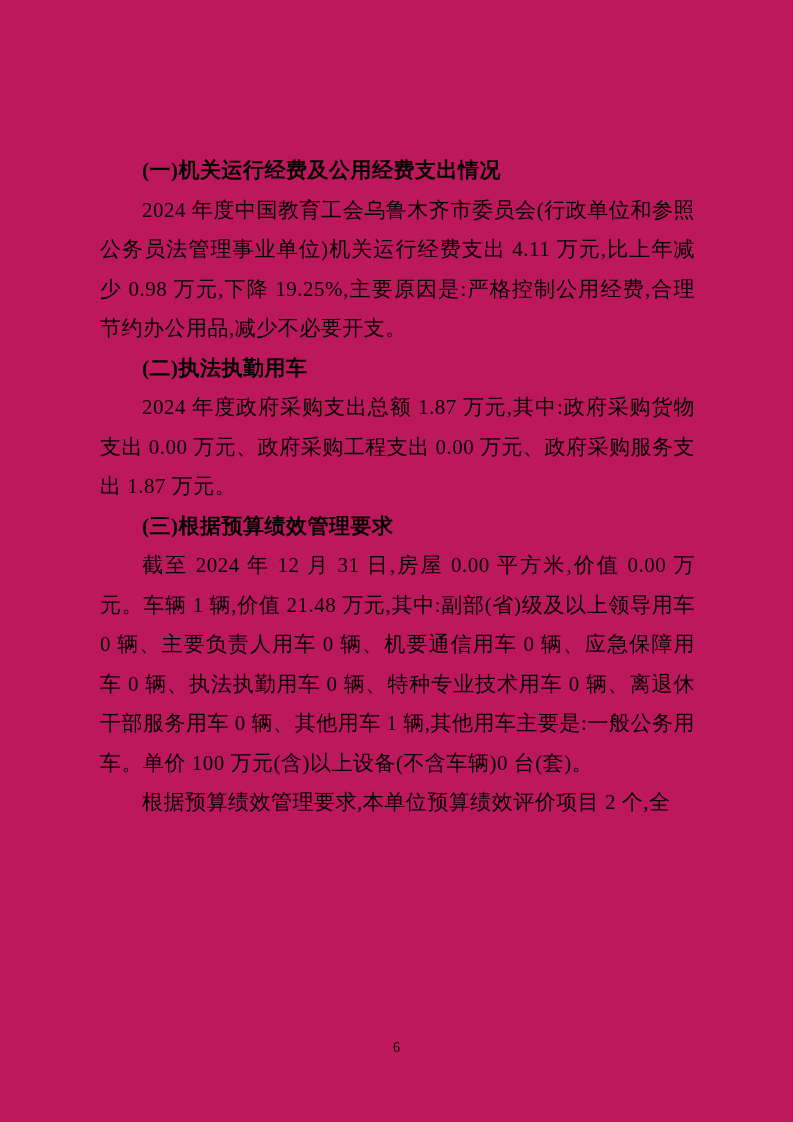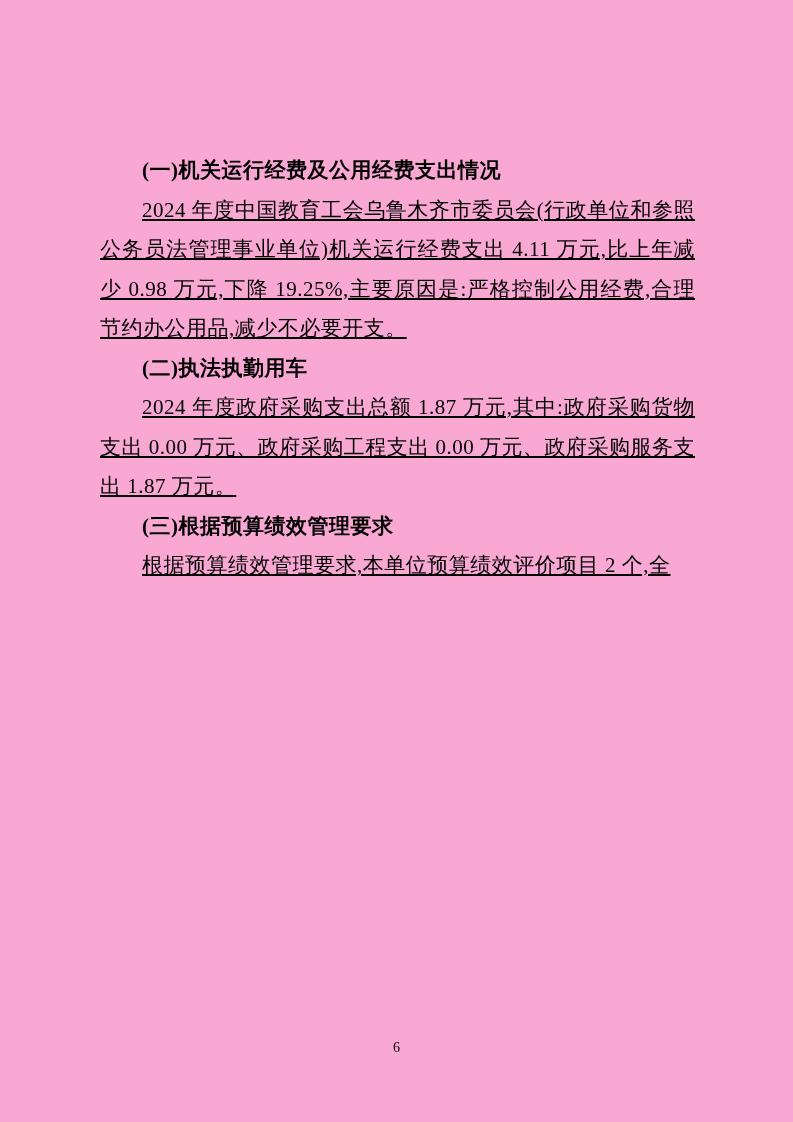--- a/index.html
+++ b/index.html
@@ -4,21 +4,21 @@
 <style>
   html, body {
     margin: 0;
     padding: 0;
     background: #ffffff;
   }
   .page {
     position: relative;
     width: 793px;
     height: 1122px;
-    background: #f9a8d4;
+    background: #be185d;
     color: #000000;
     font-family: "Liberation Serif", "DejaVu Serif", serif;
     overflow: hidden;
   }
   .content {
     position: absolute;
     left: 100px;
     top: 151px;
     width: 595px;
   }
@@ -29,21 +29,20 @@
     padding: 0;
     font-size: 21px;
     line-height: 39.5px;
     text-indent: 2em;
     letter-spacing: 0.5px;
   }
   .para {
     font-weight: normal;
     text-align: justify;
     text-justify: inter-ideograph;
-    text-decoration: underline;
   }
   .h-kai {
     font-weight: bold;
     font-family: "Liberation Serif", "DejaVu Serif", serif;
   }
   .h-hei {
     font-weight: bold;
     font-family: "Liberation Sans", "DejaVu Sans", sans-serif;
     letter-spacing: 0px;
   }
@@ -61,17 +60,18 @@
 </head>
 <body>
 
 <div class="page">
   <div class="content">
     <p class="h-kai">(一)机关运行经费及公用经费支出情况</p>
     <p class="para">2024 年度中国教育工会乌鲁木齐市委员会(行政单位和参照公务员法管理事业单位)机关运行经费支出 4.11 万元,比上年减少 0.98 万元,下降 19.25%,主要原因是:严格控制公用经费,合理节约办公用品,减少不必要开支。</p>
     <p class="h-kai">(二)执法执勤用车</p>
     <p class="para">2024 年度政府采购支出总额 1.87 万元,其中:政府采购货物支出 0.00 万元、政府采购工程支出 0.00 万元、政府采购服务支出 1.87 万元。</p>
     <p class="h-kai">(三)根据预算绩效管理要求</p>
+    <p class="para">截至 2024 年 12 月 31 日,房屋 0.00 平方米,价值 0.00 万元。车辆 1 辆,价值 21.48 万元,其中:副部(省)级及以上领导用车 0 辆、主要负责人用车 0 辆、机要通信用车 0 辆、应急保障用车 0 辆、执法执勤用车 0 辆、特种专业技术用车 0 辆、离退休干部服务用车 0 辆、其他用车 1 辆,其他用车主要是:一般公务用车。单价 100 万元(含)以上设备(不含车辆)0 台(套)。</p>
     <p class="para">根据预算绩效管理要求,本单位预算绩效评价项目 2 个,全</p>
   </div>
 
   <div class="page-footer">6</div>
 </div>
 
 </body></html>

